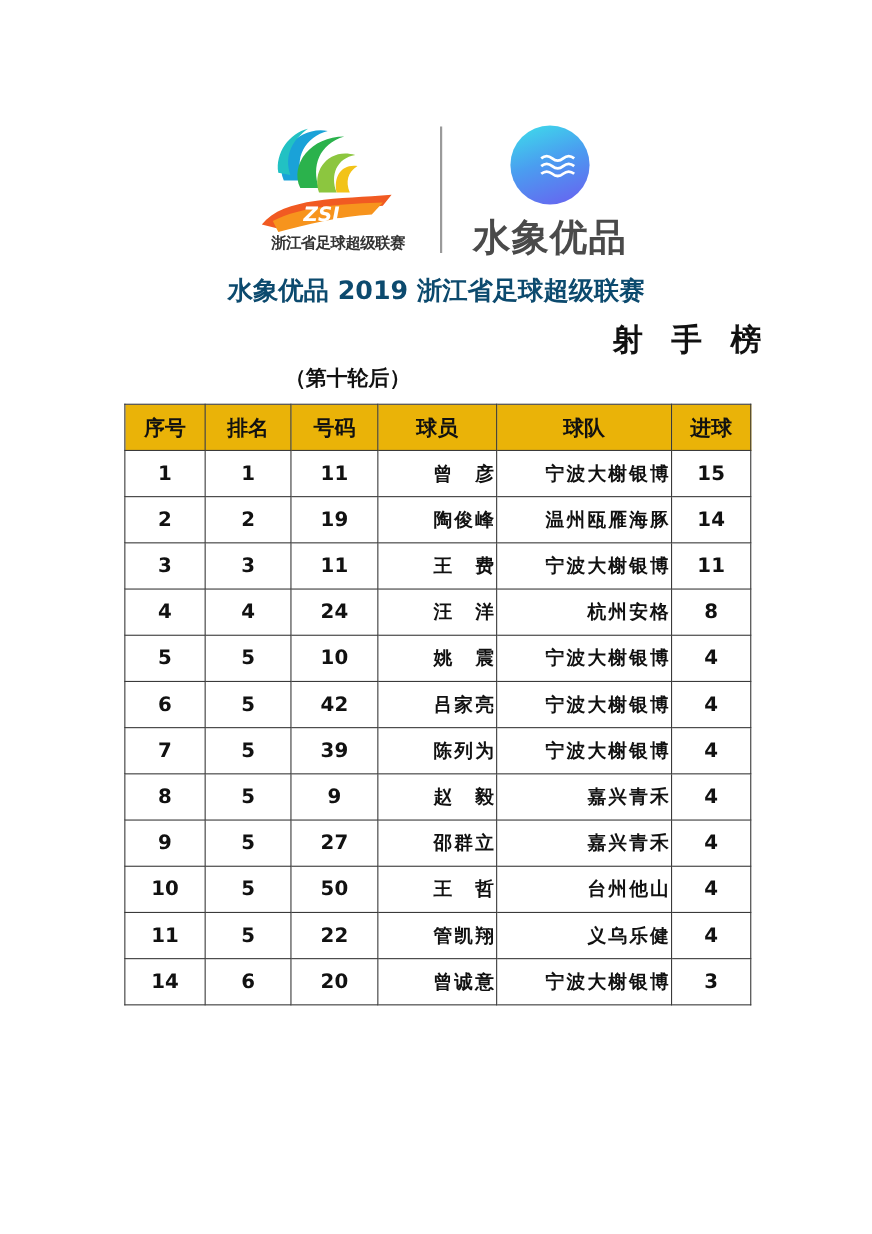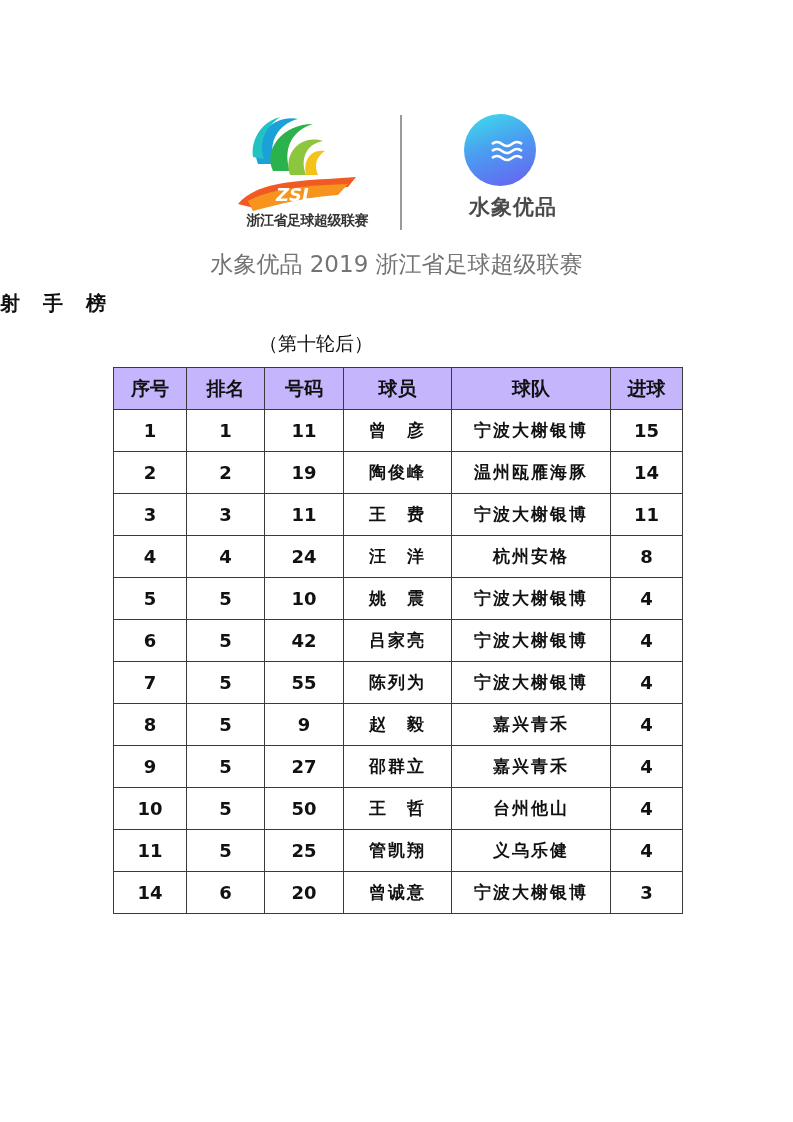--- a/index.html
+++ b/index.html
@@ -6,36 +6,36 @@
     body { width: 793px; height: 1122px; position: relative; overflow: hidden;
            font-family: "DejaVu Sans", "Liberation Sans", sans-serif; color: #111; }
     .logos { position: absolute; left: 0; top: 105px; width: 680px; height: 130px; }
     .zsl-logo { position: absolute; left: 228px; top: 4px; width: 140px; height: 125px; }
     .zsl-text { position: absolute; left: 0; top: 103px; width: 140px; text-align: right;
                 font-size: 14px; font-weight: bold; color: #333; letter-spacing: -0.5px; }
     .divider { position: absolute; left: 400px; top: 10px; width: 2px; height: 115px; background: #9a9a9a; }
     .sx-logo { position: absolute; left: 430px; top: 4px; width: 150px; height: 125px; }
     .sx-circle { position: absolute; left: 34px; top: 5px; width: 72px; height: 72px; border-radius: 50%;
                  background: linear-gradient(160deg, #3de0ea 0%, #4a9ef0 45%, #6a5ef0 100%); }
-    .sx-text { position: absolute; left: 13px; top: 84px; width: 140px; text-align: center;
-               font-size: 21px; font-weight: bold; color: #4a4a4a; letter-spacing: 1px; }
+    .sx-text { position: absolute; left: 0; top: 84px; width: 140px; text-align: left;
+               font-size: 34px; font-weight: bold; color: #4a4a4a; letter-spacing: 1px; }
     .title { position: absolute; left: 0; top: 249px; width: 793px; text-align: center;
-             font-size: 23px; font-weight: normal; color: #737373; }
-    .subtitle { position: absolute; left: 0; top: 290px; width: 700px; text-align: left;
-                font-size: 20px; font-weight: bold; letter-spacing: 8px; color: #111; }
+             font-size: 23px; font-weight: bold; color: #0c4a6e; }
+    .subtitle { position: absolute; left: 0; top: 290px; width: 700px; text-align: right;
+                font-size: 28px; font-weight: bold; letter-spacing: 8px; color: #111; }
     .round { position: absolute; left: 0; top: 331px; width: 632px; text-align: center;
-             font-size: 19px; font-weight: normal; color: #111; }
+             font-size: 19px; font-weight: bold; color: #111; }
     table.scorers { position: absolute; left: 113px; top: 367px; border-collapse: collapse;
                     width: 569px; table-layout: fixed; }
     table.scorers th, table.scorers td { border: 1.5px solid #3a3a3a; text-align: center;
                     padding: 0; height: 41px; }
-    table.scorers th { background: #c4b5fd; font-size: 19px; font-weight: bold; color: #111; height: 41px; }
+    table.scorers th { background: #eab308; font-size: 19px; font-weight: bold; color: #111; height: 41px; }
     table.scorers td { font-size: 18px; font-weight: bold; color: #111; }
     table.scorers td.name, table.scorers td.team { font-family: "DejaVu Serif", "Liberation Serif", serif;
-                    font-size: 17px; letter-spacing: 2px; }
+                    font-size: 17px; letter-spacing: 2px; text-align: right; }
   </style>
 </head>
 <body>
 
 <div class="logos">
   <div class="zsl-logo">
     <svg width="140" height="105" viewBox="0 0 140 105">
       <circle cx="60" cy="42" r="36" fill="#ffffff"></circle>
       <path d="M30 55 C 20 30, 45 5, 70 10 C 50 15, 38 35, 48 55 Z" fill="#1aa2d8"></path>
       <path d="M45 62 C 35 40, 55 15, 85 15 C 62 22, 55 42, 62 62 Z" fill="#2bb24c"></path>
@@ -131,21 +131,21 @@
         <td>6</td>
         <td>5</td>
         <td>42</td>
         <td class="name">吕家亮</td>
         <td class="team">宁波大榭银博</td>
         <td>4</td>
       </tr>
     <tr>
         <td>7</td>
         <td>5</td>
-        <td>55</td>
+        <td>39</td>
         <td class="name">陈列为</td>
         <td class="team">宁波大榭银博</td>
         <td>4</td>
       </tr>
     <tr>
         <td>8</td>
         <td>5</td>
         <td>9</td>
         <td class="name">赵　毅</td>
         <td class="team">嘉兴青禾</td>
@@ -163,21 +163,21 @@
         <td>10</td>
         <td>5</td>
         <td>50</td>
         <td class="name">王　哲</td>
         <td class="team">台州他山</td>
         <td>4</td>
       </tr>
     <tr>
         <td>11</td>
         <td>5</td>
-        <td>25</td>
+        <td>22</td>
         <td class="name">管凯翔</td>
         <td class="team">义乌乐健</td>
         <td>4</td>
       </tr>
     <tr>
         <td>14</td>
         <td>6</td>
         <td>20</td>
         <td class="name">曾诚意</td>
         <td class="team">宁波大榭银博</td>

